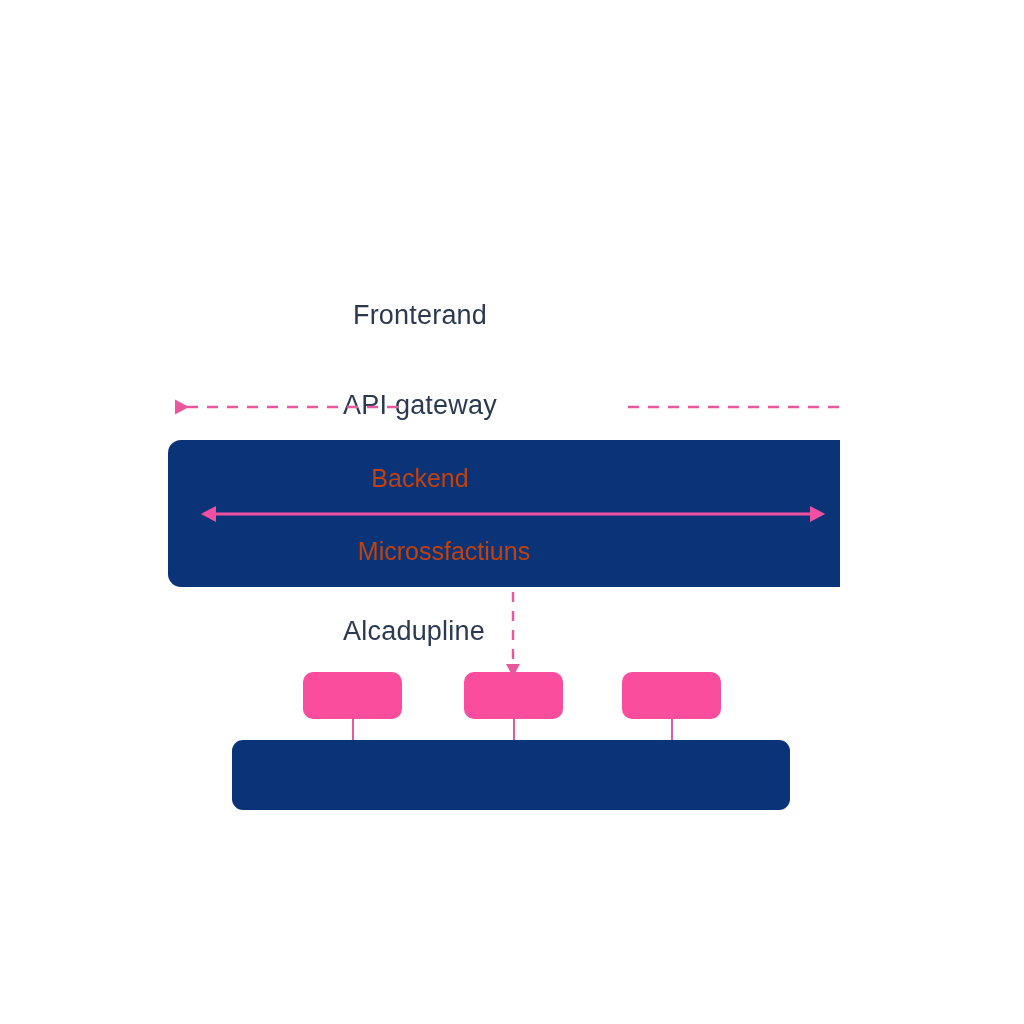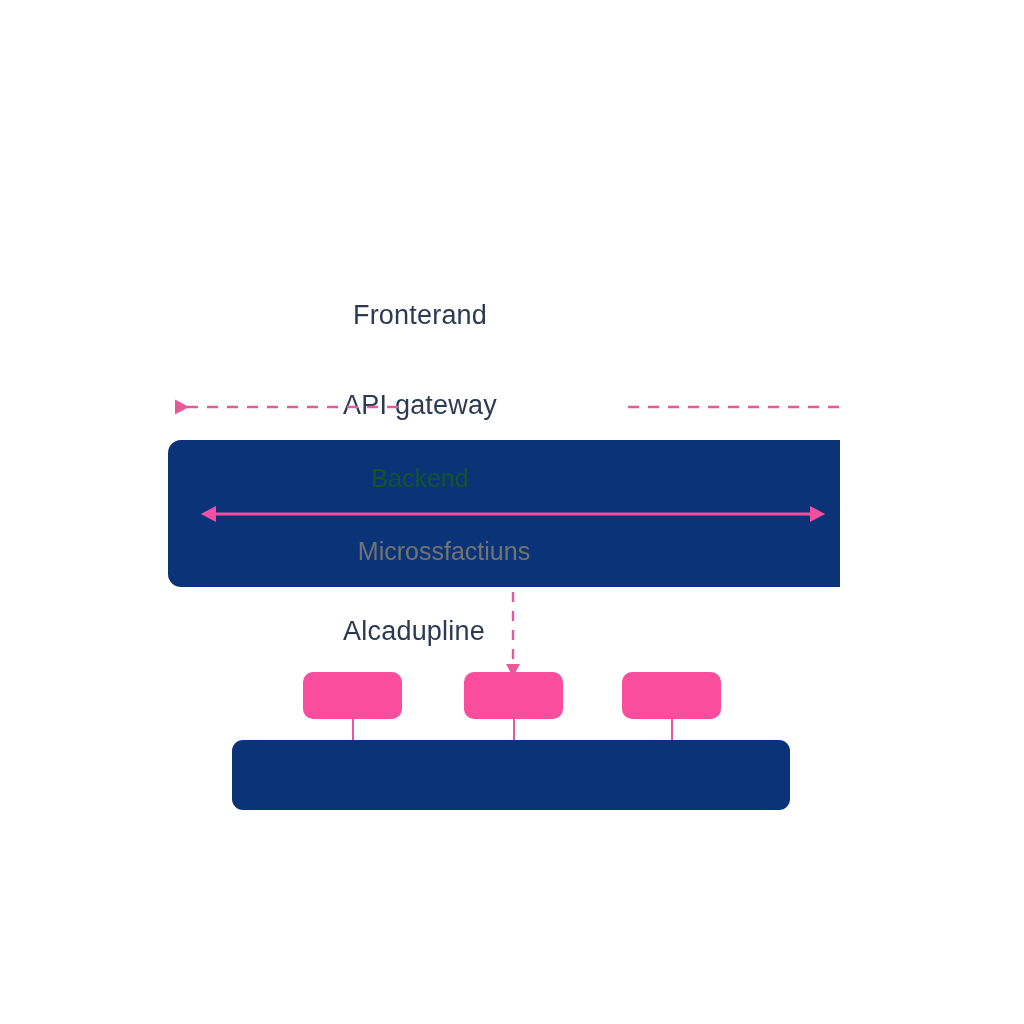--- a/index.html
+++ b/index.html
@@ -48,25 +48,25 @@
     left: 0; right: 0;
     text-align: center;
     white-space: nowrap;
     font-size: 25px;
     font-weight: 400;
     line-height: 1;
     color: #e9c4e6;
   }
   .label-backend {
     top: 466px;
-    color: #14532d;
+    color: #c2410c;
   }
   .label-microservices {
     top: 539px;
-    color: #737373;
+    color: #c2410c;
     padding-left: 48px;
   }
 
   
   .panel-backend {
     position: absolute;
     left: 168px;
     top: 440px;
     width: 689px;
     height: 147px;

